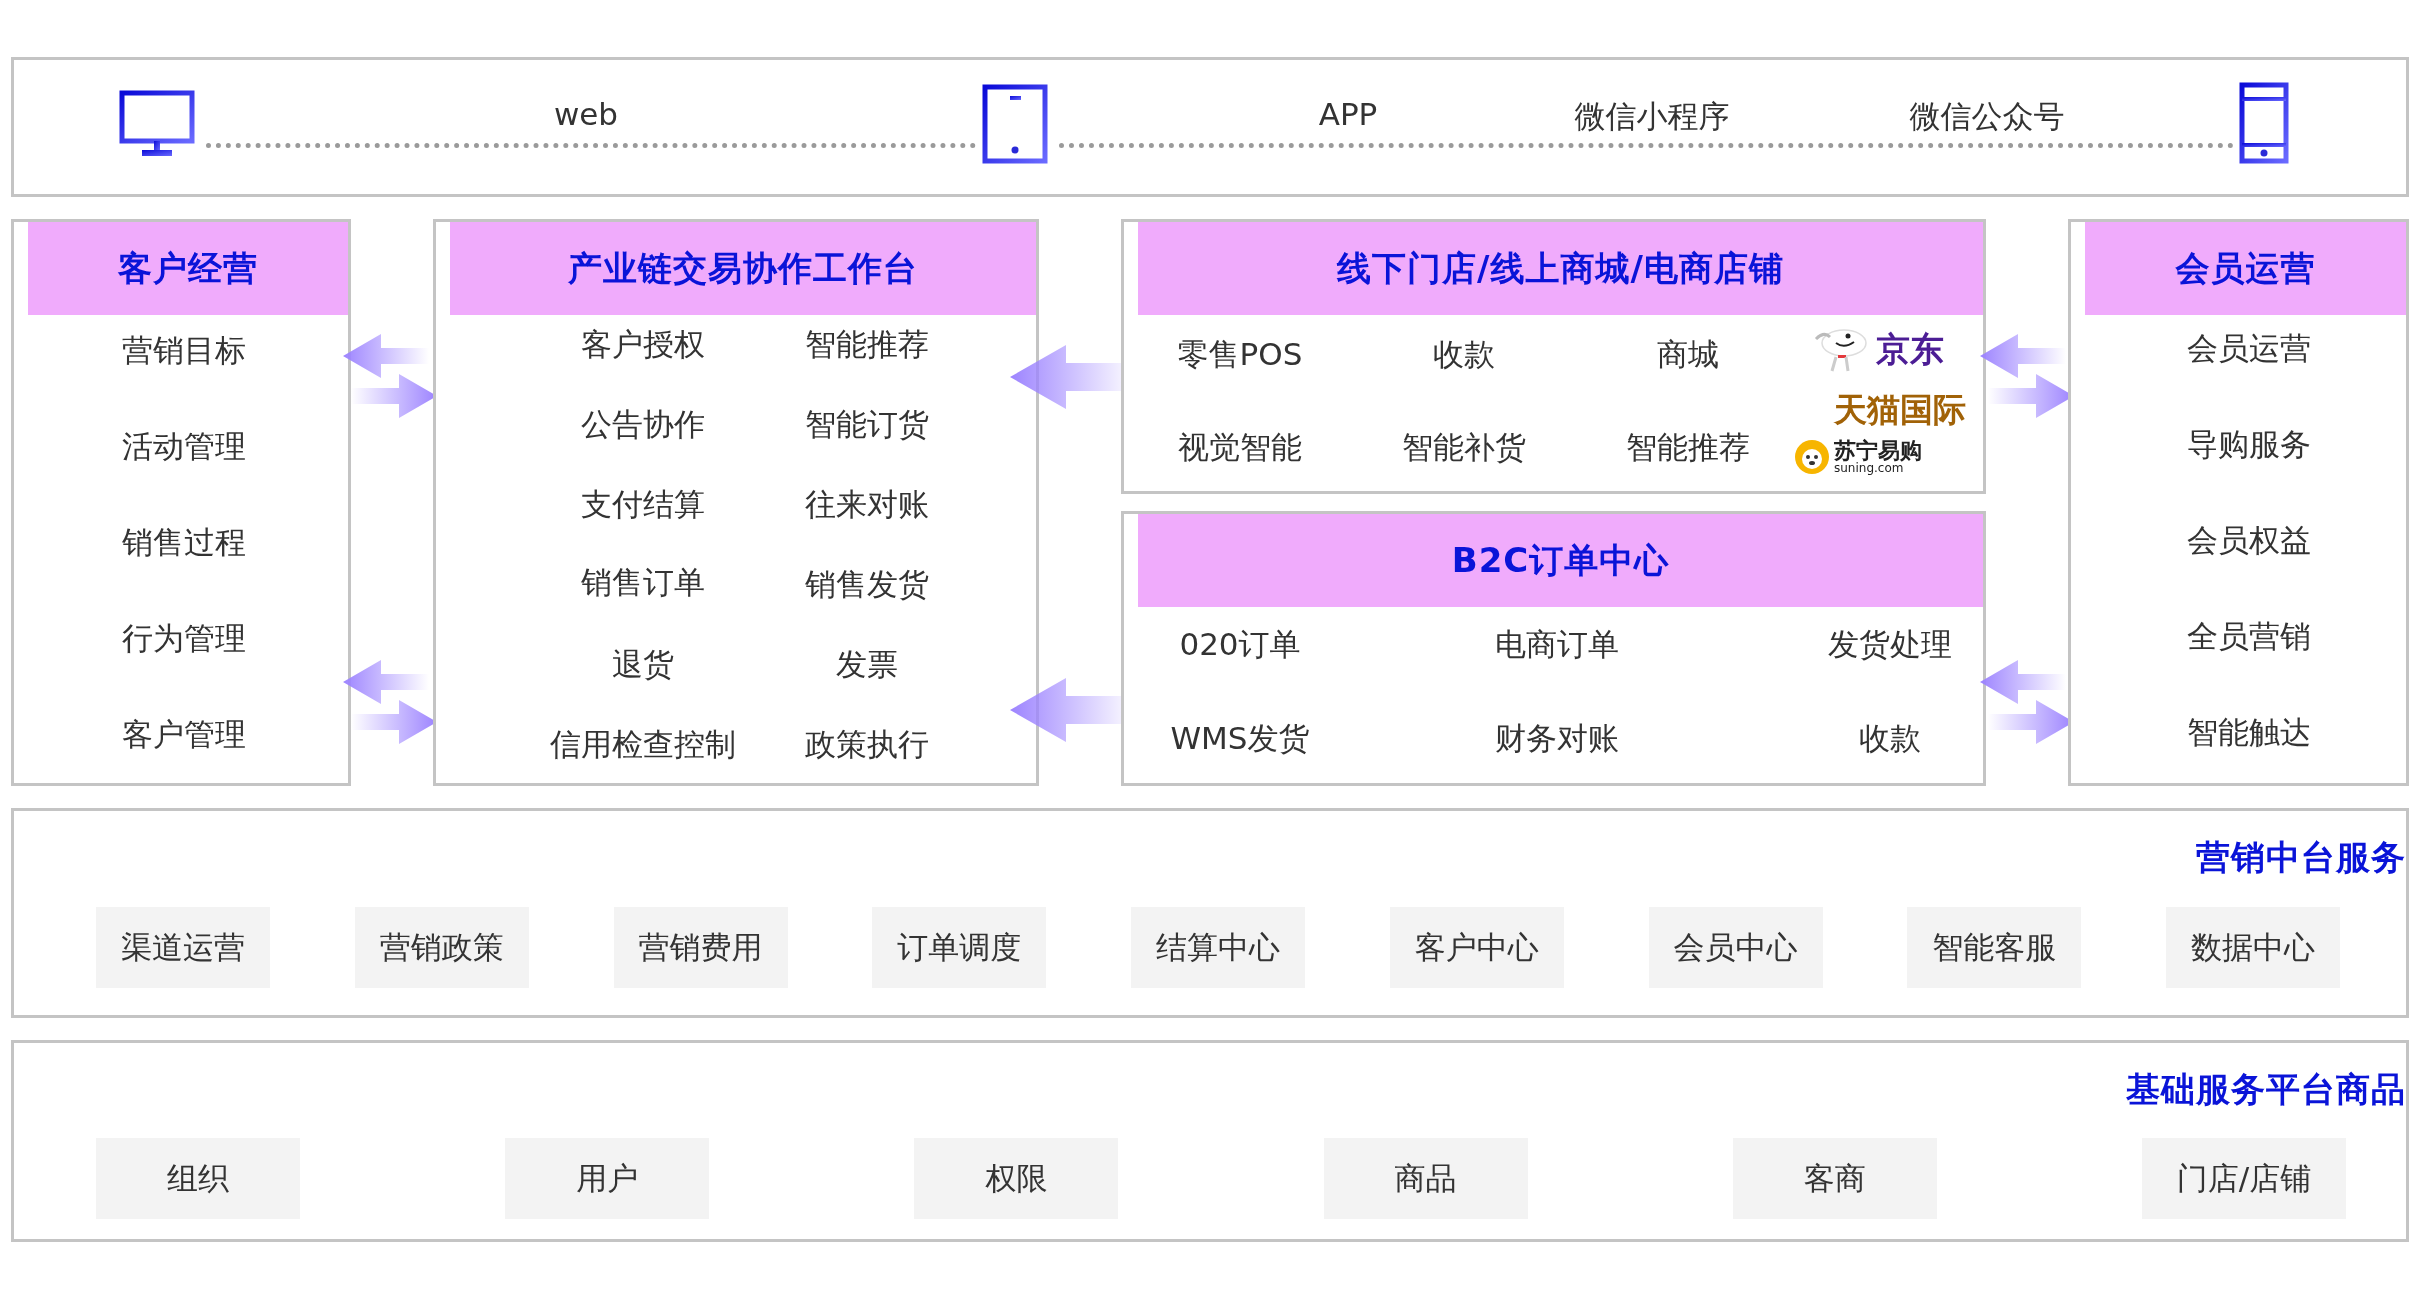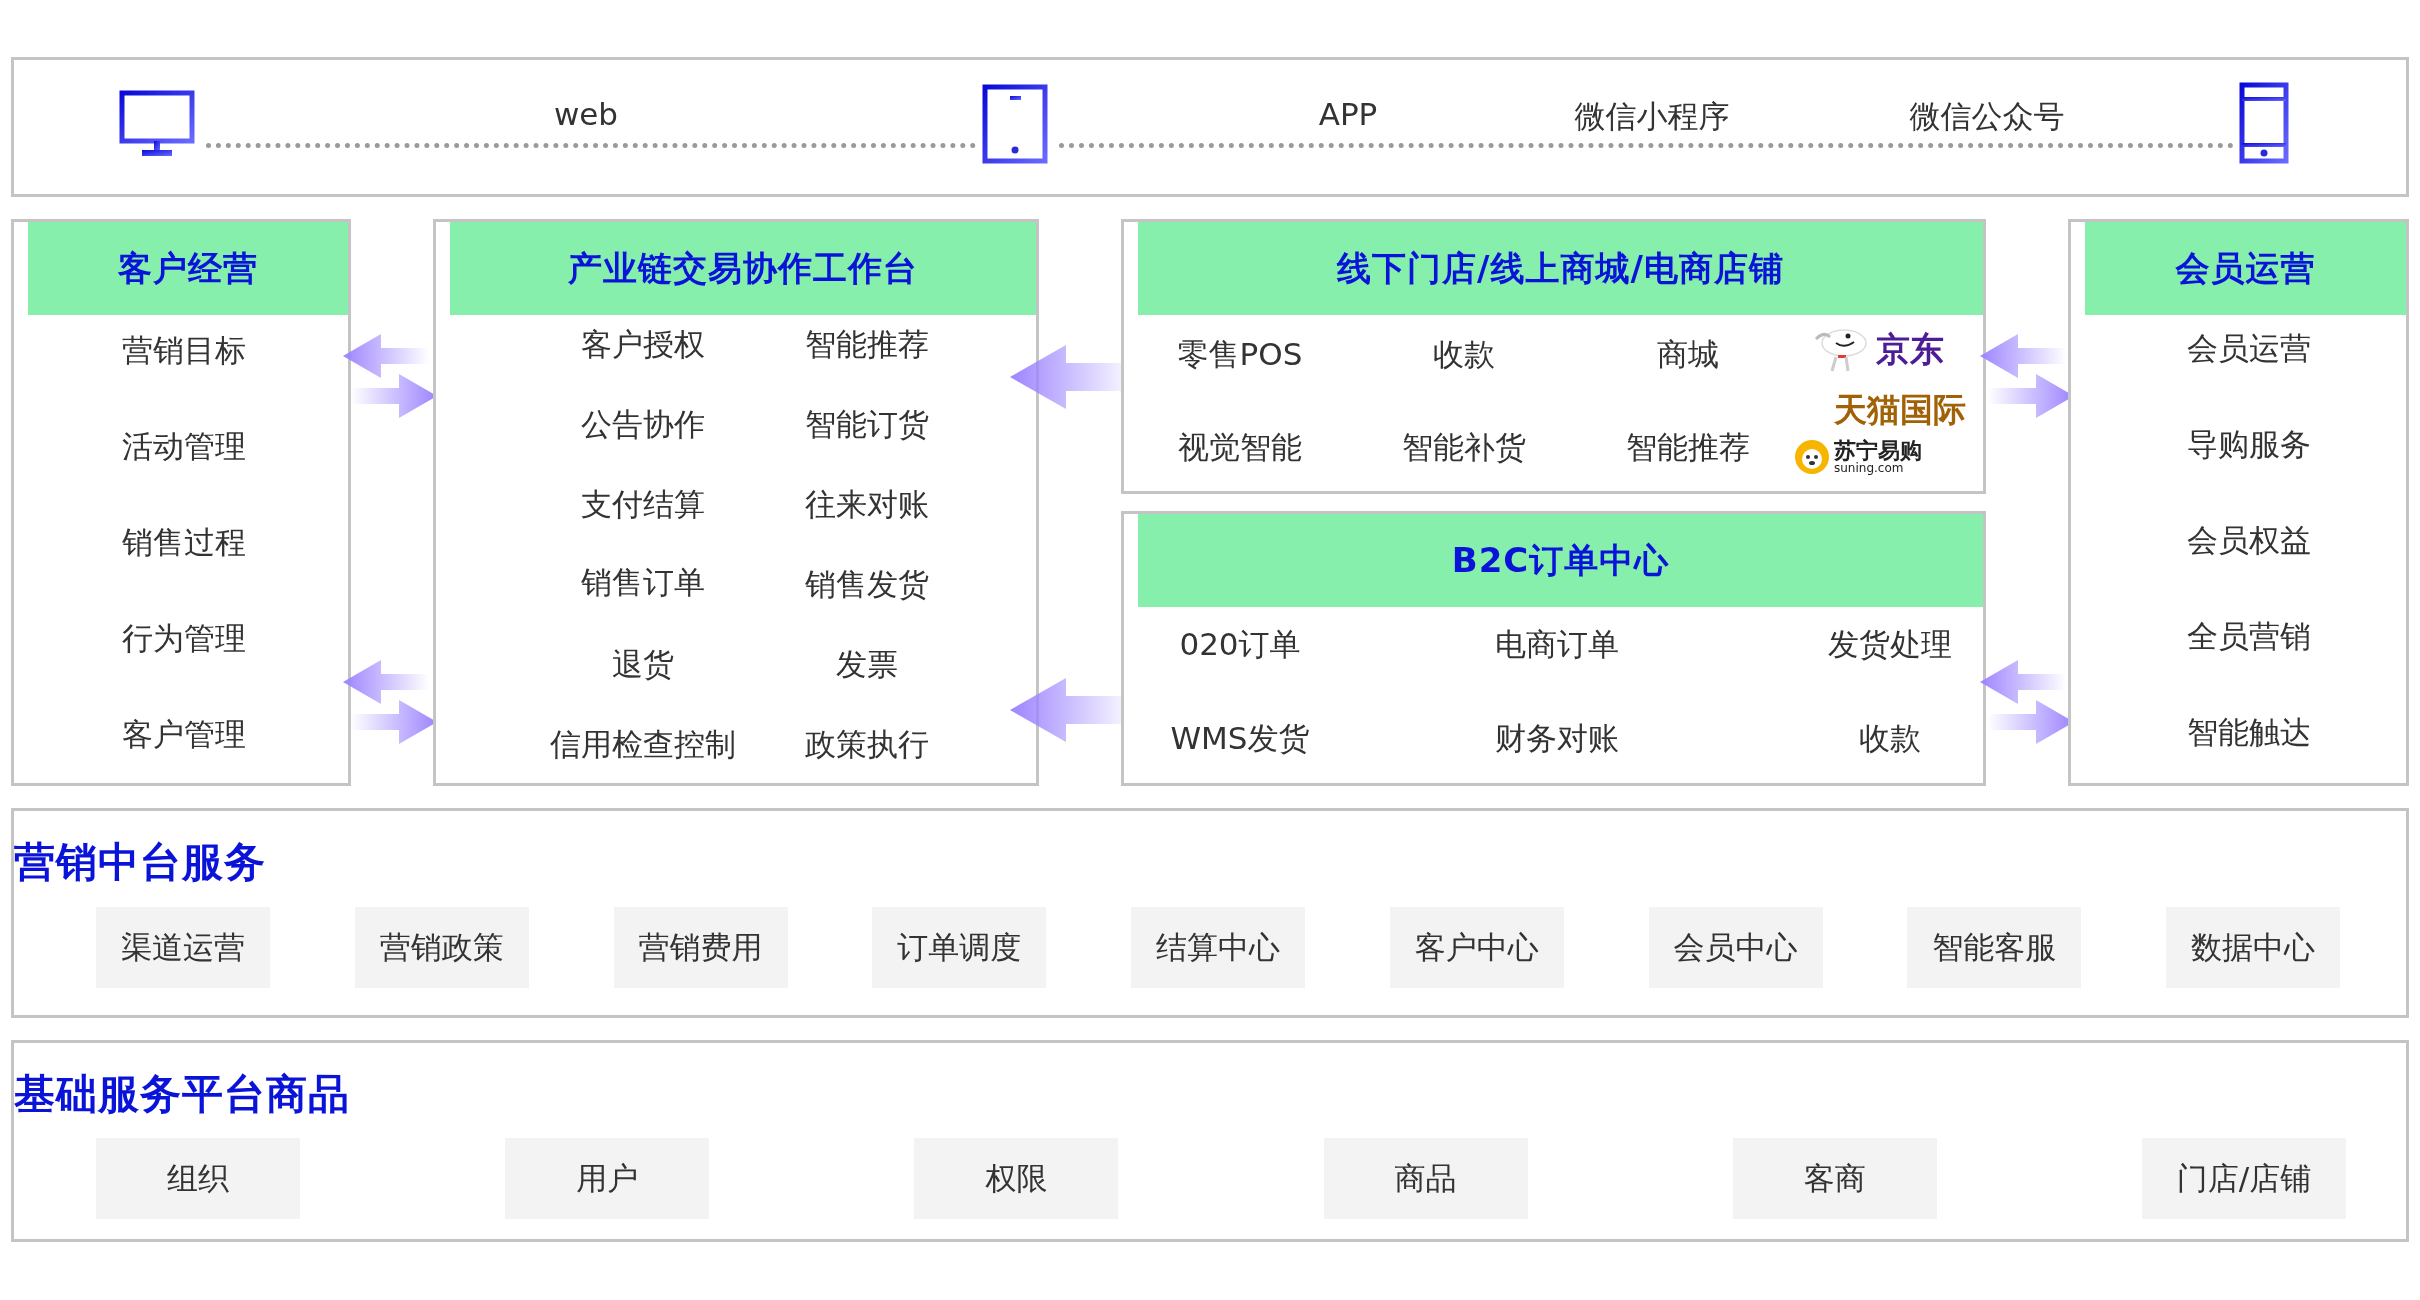--- a/index.html
+++ b/index.html
@@ -1,24 +1,24 @@
 <!DOCTYPE html>
 <html><head>
 <meta charset="utf-8">
 <style>
   html,body{margin:0;padding:0;background:#fff;}
   body{width:2420px;height:1300px;position:relative;overflow:hidden;font-family:"DejaVu Sans","Liberation Sans",sans-serif;color:#333;}
   .box{position:absolute;border:3px solid #c4c4c4;box-sizing:border-box;background:#fff;}
-  .hdr{position:absolute;left:14px;right:0;top:0;height:93px;background:#86efac;display:flex;align-items:center;justify-content:center;color:#0a14d8;font-size:34px;font-weight:bold;letter-spacing:1px;}
+  .hdr{position:absolute;left:14px;right:0;top:0;height:93px;background:#f0abfc;display:flex;align-items:center;justify-content:center;color:#0a14d8;font-size:34px;font-weight:bold;letter-spacing:1px;}
   .txt{position:absolute;font-size:31px;color:#333;white-space:nowrap;transform:translateX(-50%);}
   .chan{position:absolute;font-size:31px;color:#333;white-space:nowrap;transform:translateX(-50%);top:36px;}
   .dots{position:absolute;top:83px;height:0;border-top:5px dotted #9a9a9a;}
   .icon{position:absolute;}
   .tile{position:absolute;background:#f3f3f3;display:flex;align-items:center;justify-content:center;font-size:31px;color:#333;}
-  .sec-title{position:absolute;left:0;right:0;text-align:left;color:#0a14d8;font-size:41px;font-weight:bold;letter-spacing:1px;}
+  .sec-title{position:absolute;left:0;right:0;text-align:right;color:#0a14d8;font-size:34px;font-weight:bold;letter-spacing:1px;}
   .arrow{position:absolute;}
 </style>
 </head>
 <body>
 
 <svg width="0" height="0" style="position:absolute">
   <defs>
     <linearGradient id="icoGrad" x1="0" y1="0" x2="1" y2="1">
       <stop offset="0" stop-color="#0a0ad8"></stop>
       <stop offset="1" stop-color="#6a6aff"></stop>

